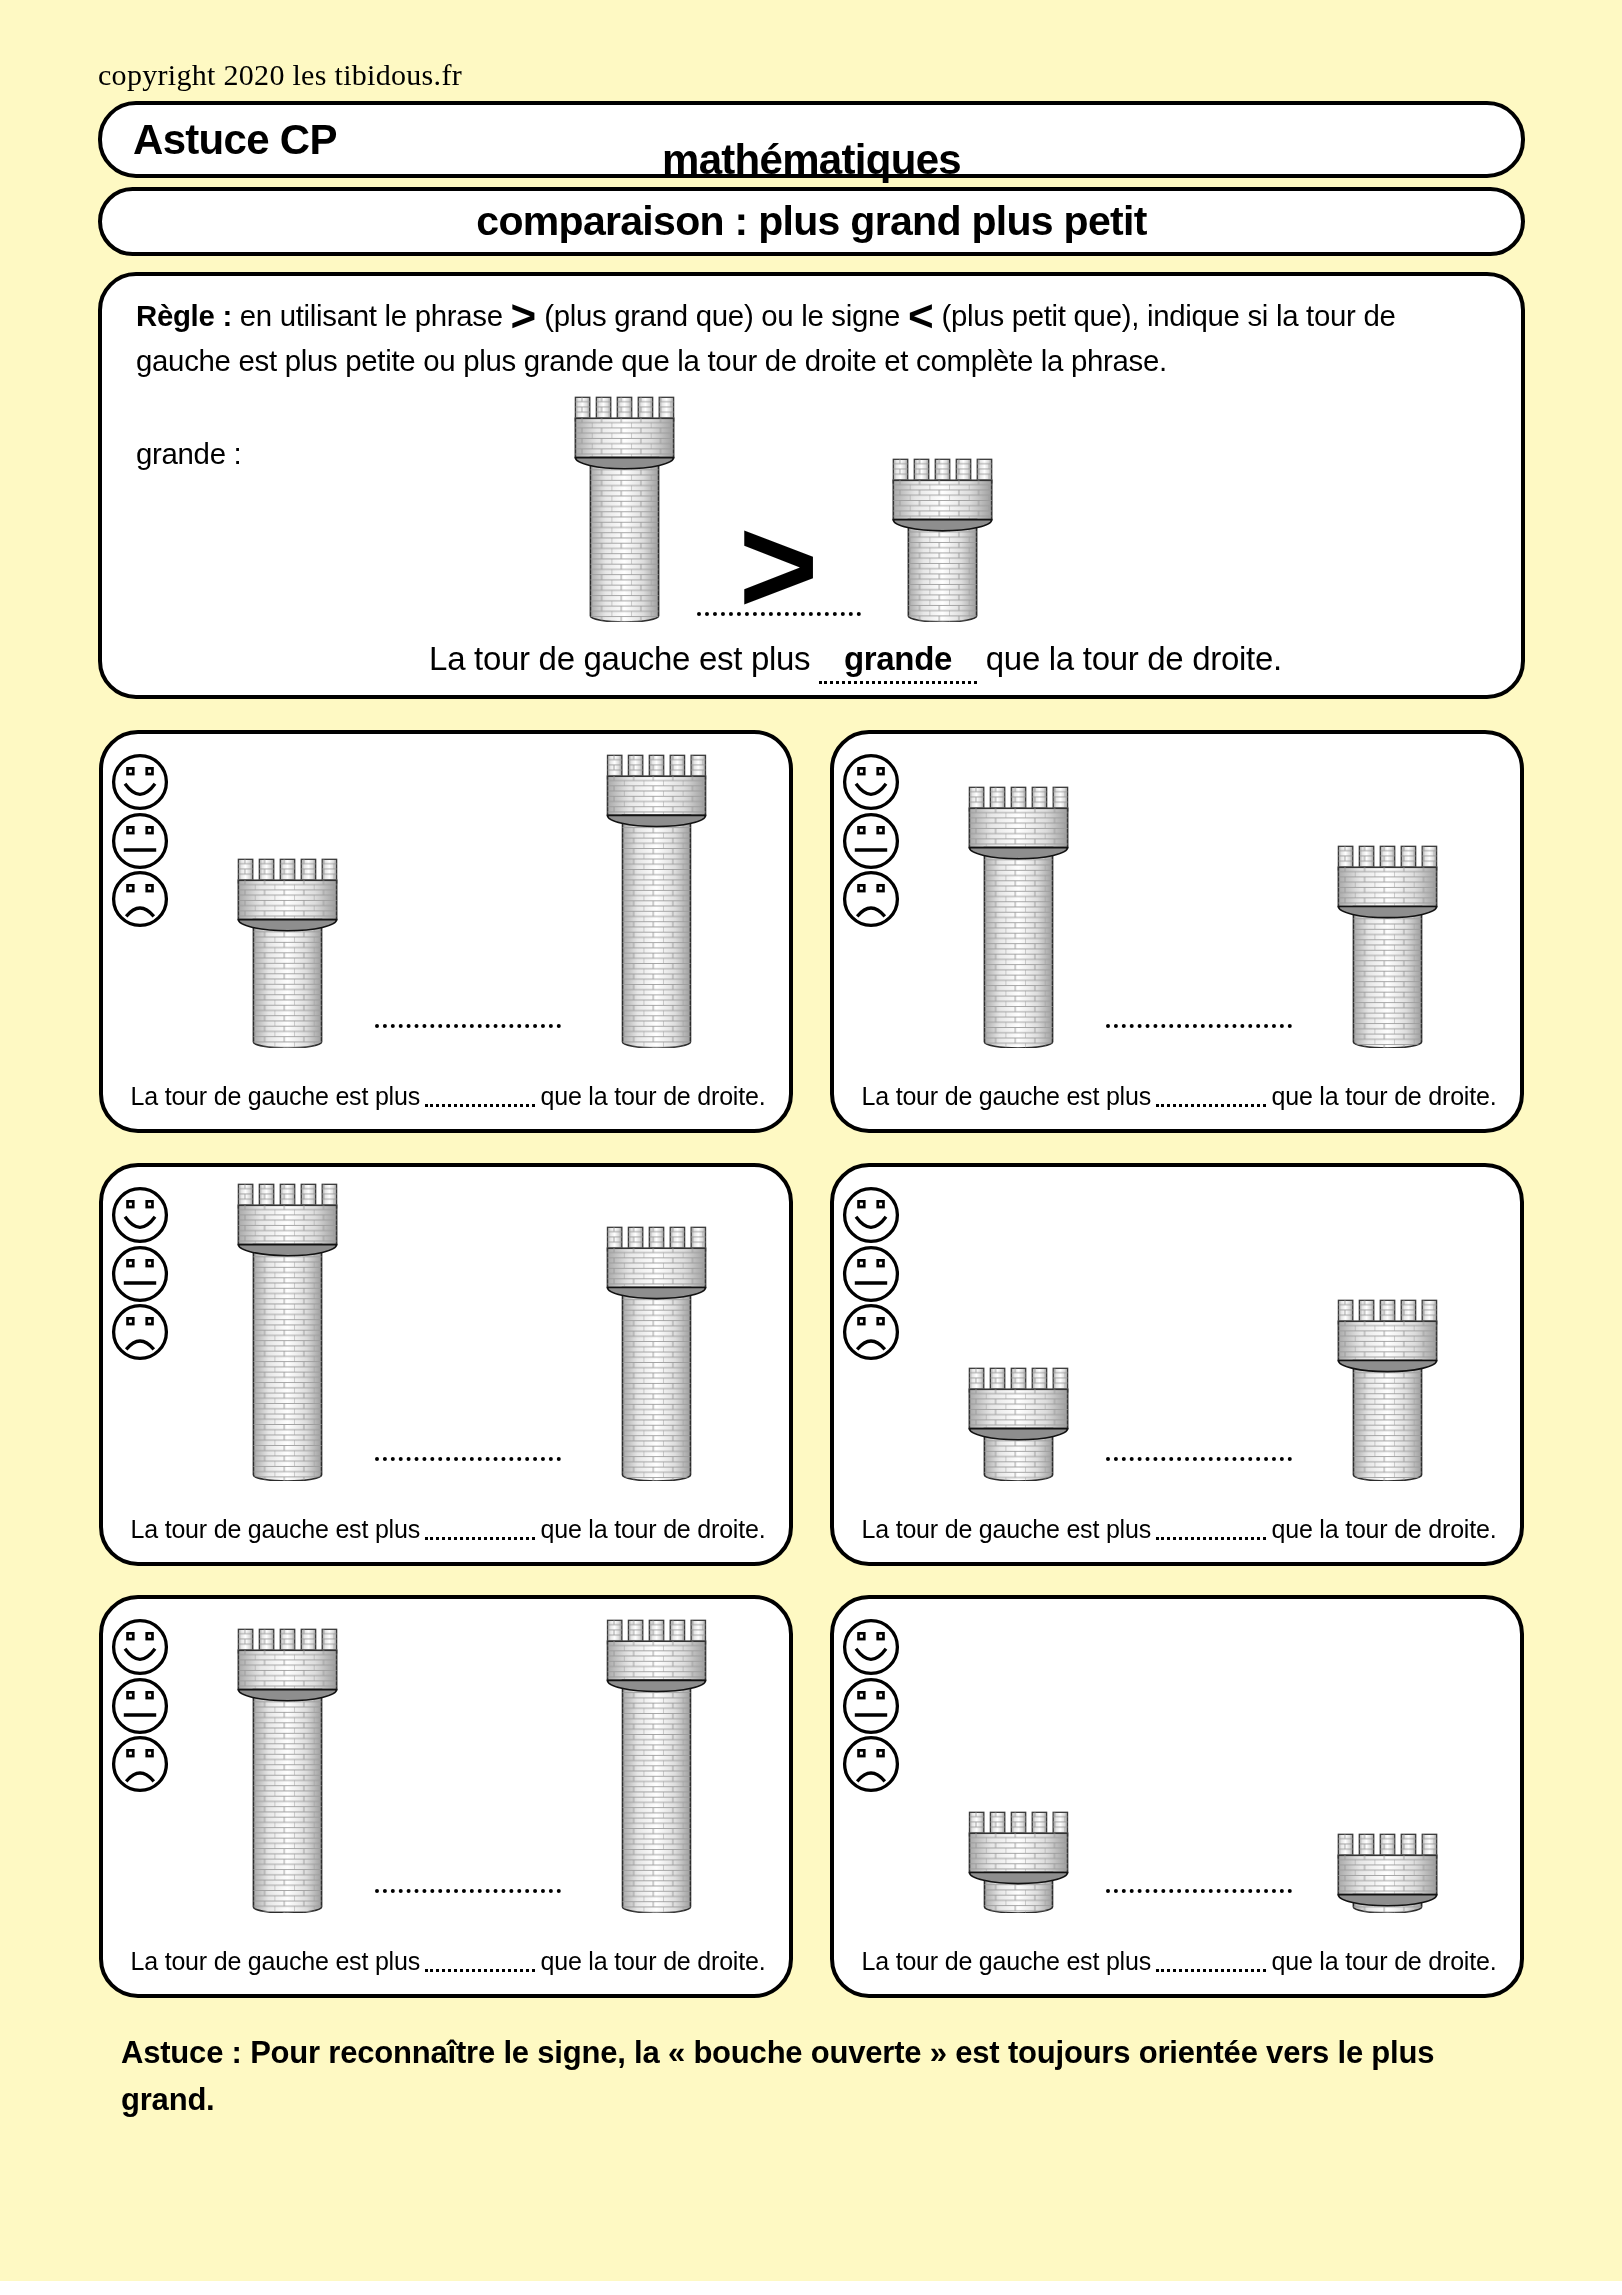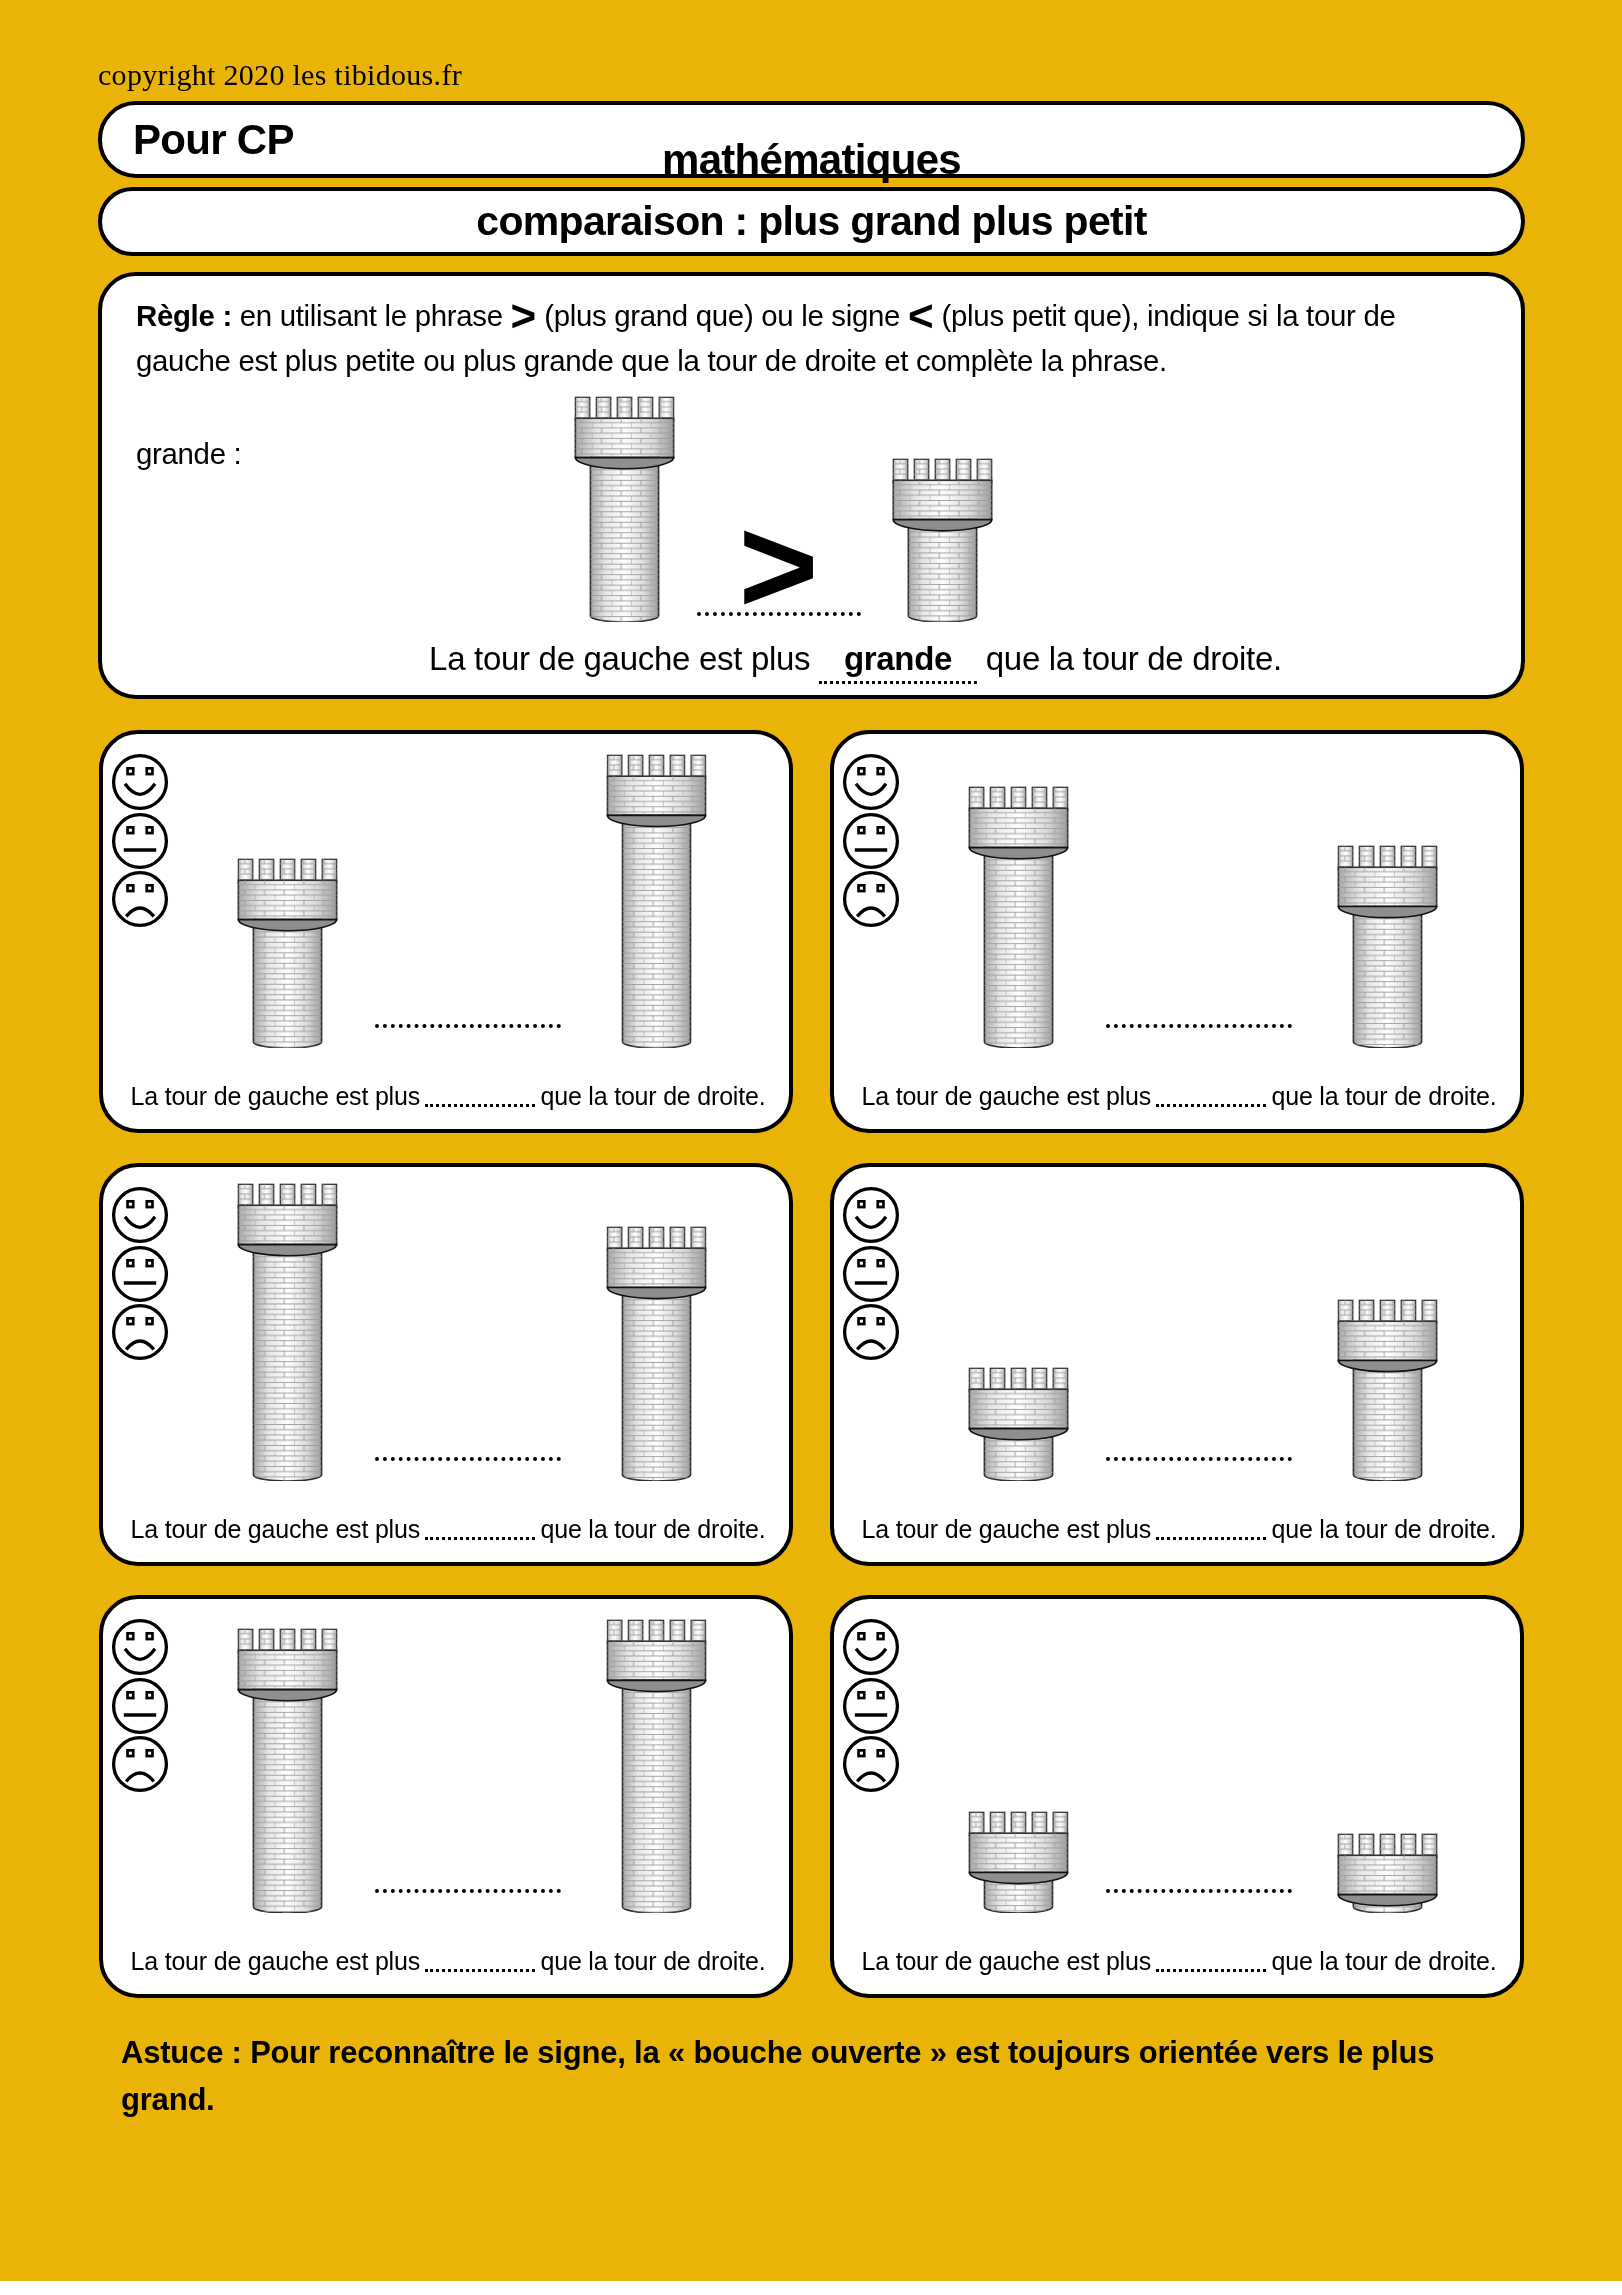--- a/index.html
+++ b/index.html
@@ -1,17 +1,17 @@
 <!DOCTYPE html>
 <html style="font-size:10.5px"><head>
 <meta charset="utf-8">
 <style>
   html,body{margin:0;padding:0;background:#ffffff;}
   body{width:1623px;height:2295px;font-family:"Liberation Sans",sans-serif;color:#000;}
-  .sheet{position:relative;width:1623px;height:2281px;background:#eab308;overflow:hidden;}
+  .sheet{position:relative;width:1623px;height:2281px;background:#fef9c3;overflow:hidden;}
 
   .copyright{position:absolute;left:98px;top:58px;font-family:"Liberation Serif",serif;
              font-size:30px;letter-spacing:0.3px;}
 
   .rbox{position:absolute;border:4.6px solid #000;border-radius:38px;background:#fff;box-sizing:border-box;}
 
   .header-box{left:98px;top:101px;width:1427px;height:77px;}
   .fiche{position:absolute;left:31px;top:0;height:100%;display:flex;align-items:center;
          font-size:42px;font-weight:bold;letter-spacing:-0.7px;}
   .subject{position:absolute;left:0;top:0;width:100%;height:100%;display:flex;align-items:center;
@@ -66,21 +66,21 @@
       <path d="M0 0.7 H30 M0 8.7 H30 M15 0.7 V8.7 M0 8.7 V16" fill="none" stroke="#9b9b9b" stroke-width="1.4"></path>
     </pattern>
   </defs>
 </svg>
 
 <div class="sheet">
 
   <div class="copyright">copyright 2020 les tibidous.fr</div>
 
   <div class="rbox header-box">
-    <div class="fiche">Pour CP</div>
+    <div class="fiche">Astuce CP</div>
     <div class="subject">mathématiques</div>
   </div>
 
   <div class="rbox title-box">
     <div class="t">comparaison : plus grand plus petit</div>
   </div>
 
   <div class="rbox rule-box">
     <div class="rule-text"><b>Règle :</b><span> en utilisant le phrase </span><span class="bigsign">&gt;</span><span> (plus grand que) ou le signe </span><span class="bigsign">&lt;</span><span> (plus petit que), indique si la tour de gauche est plus petite ou plus grande que la tour de droite et complète la phrase.</span></div>
     <div class="example-label">grande :</div>

